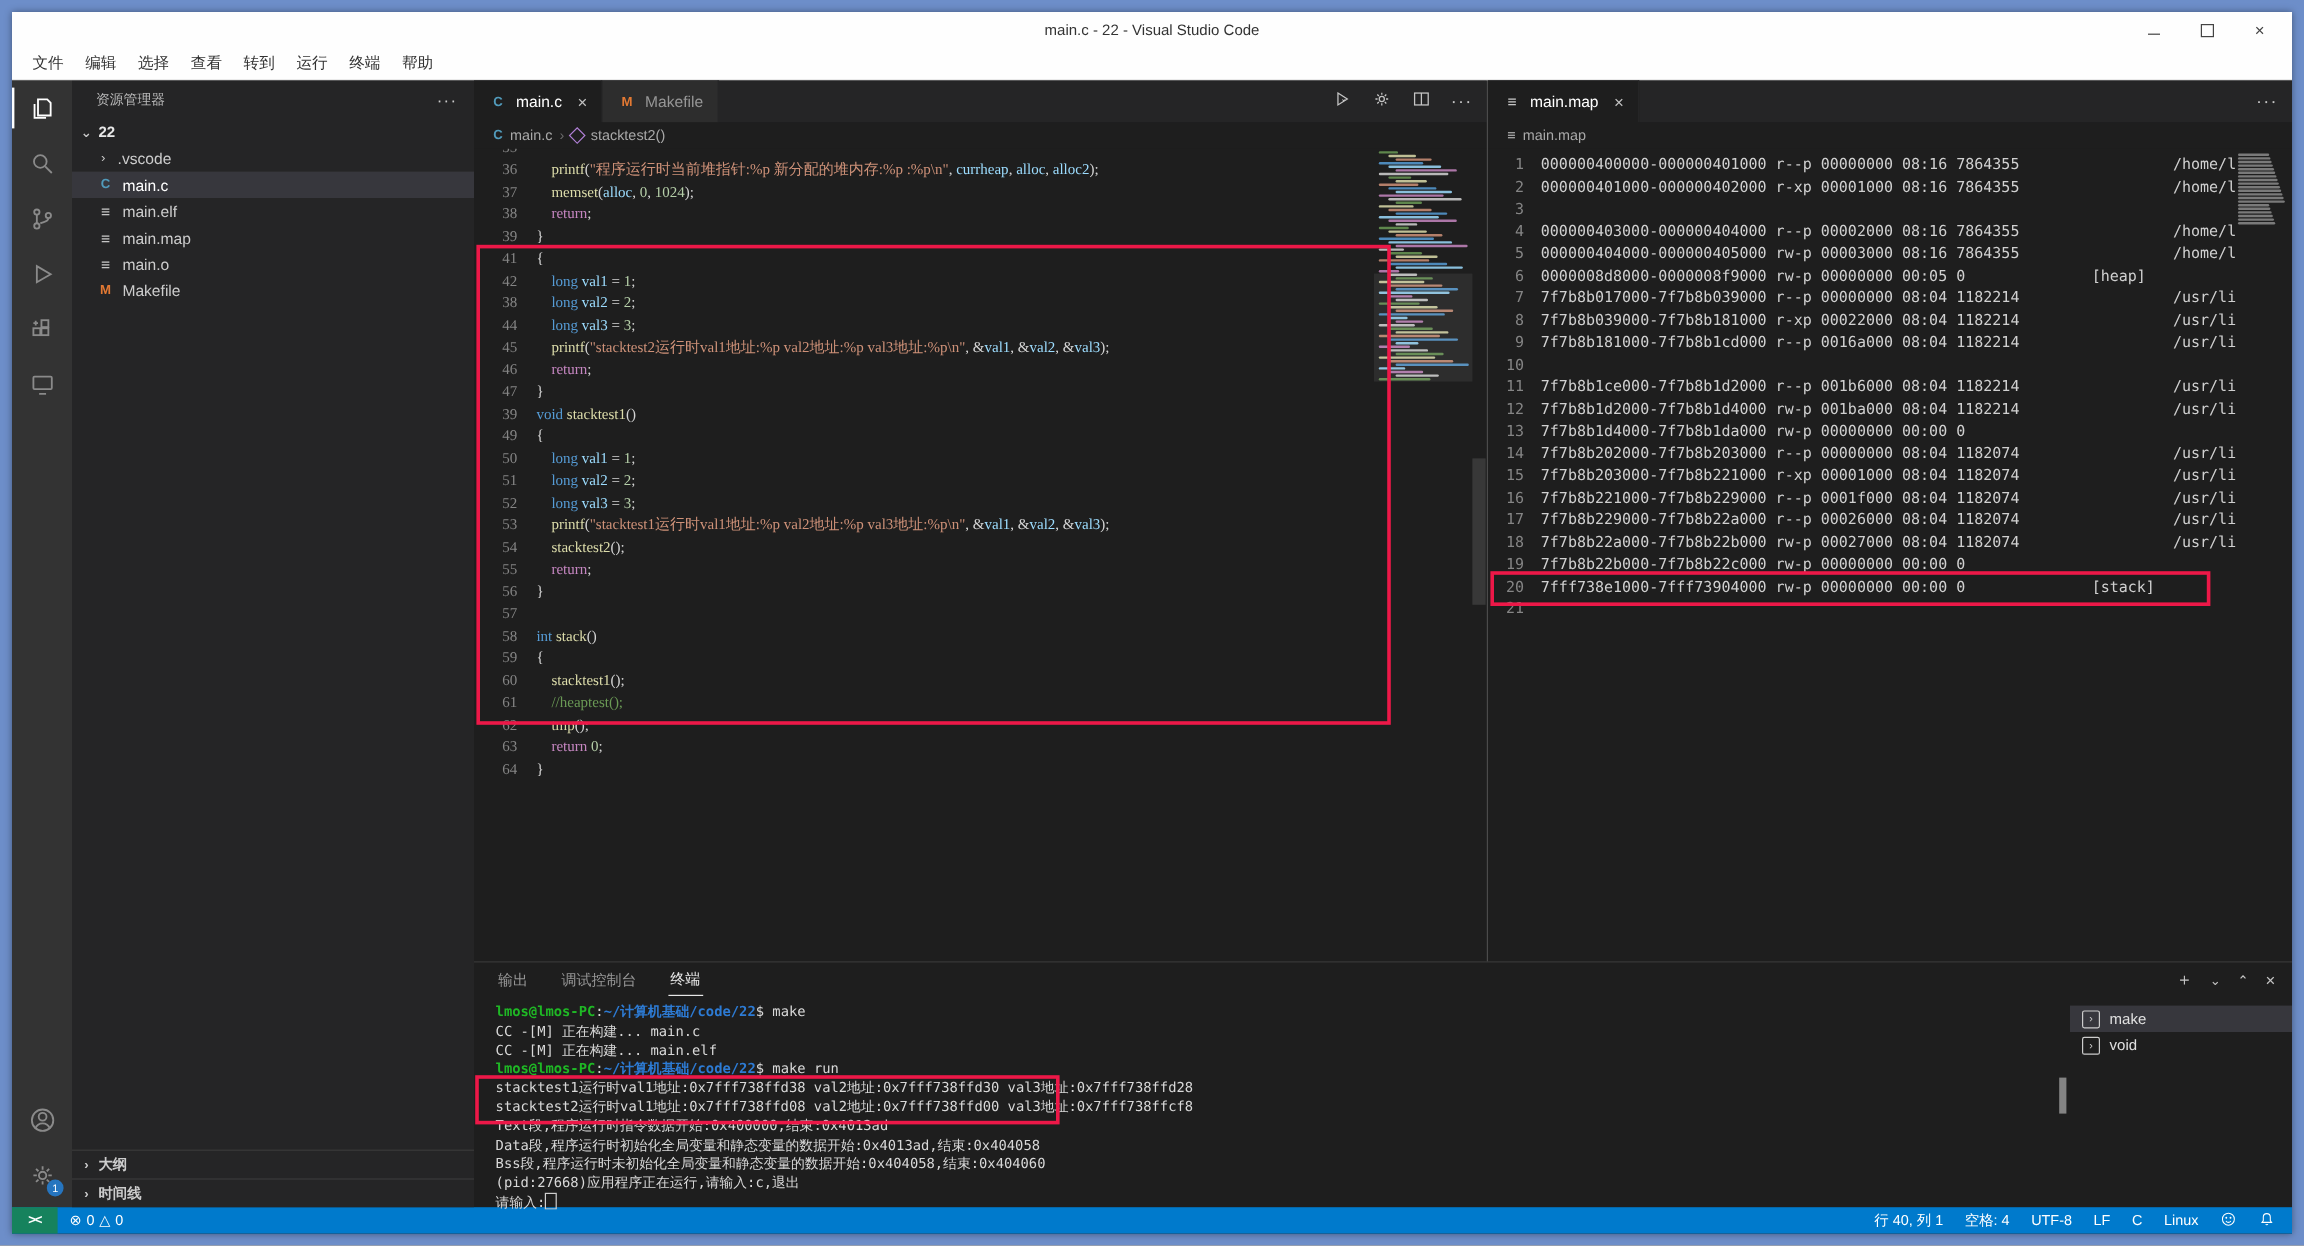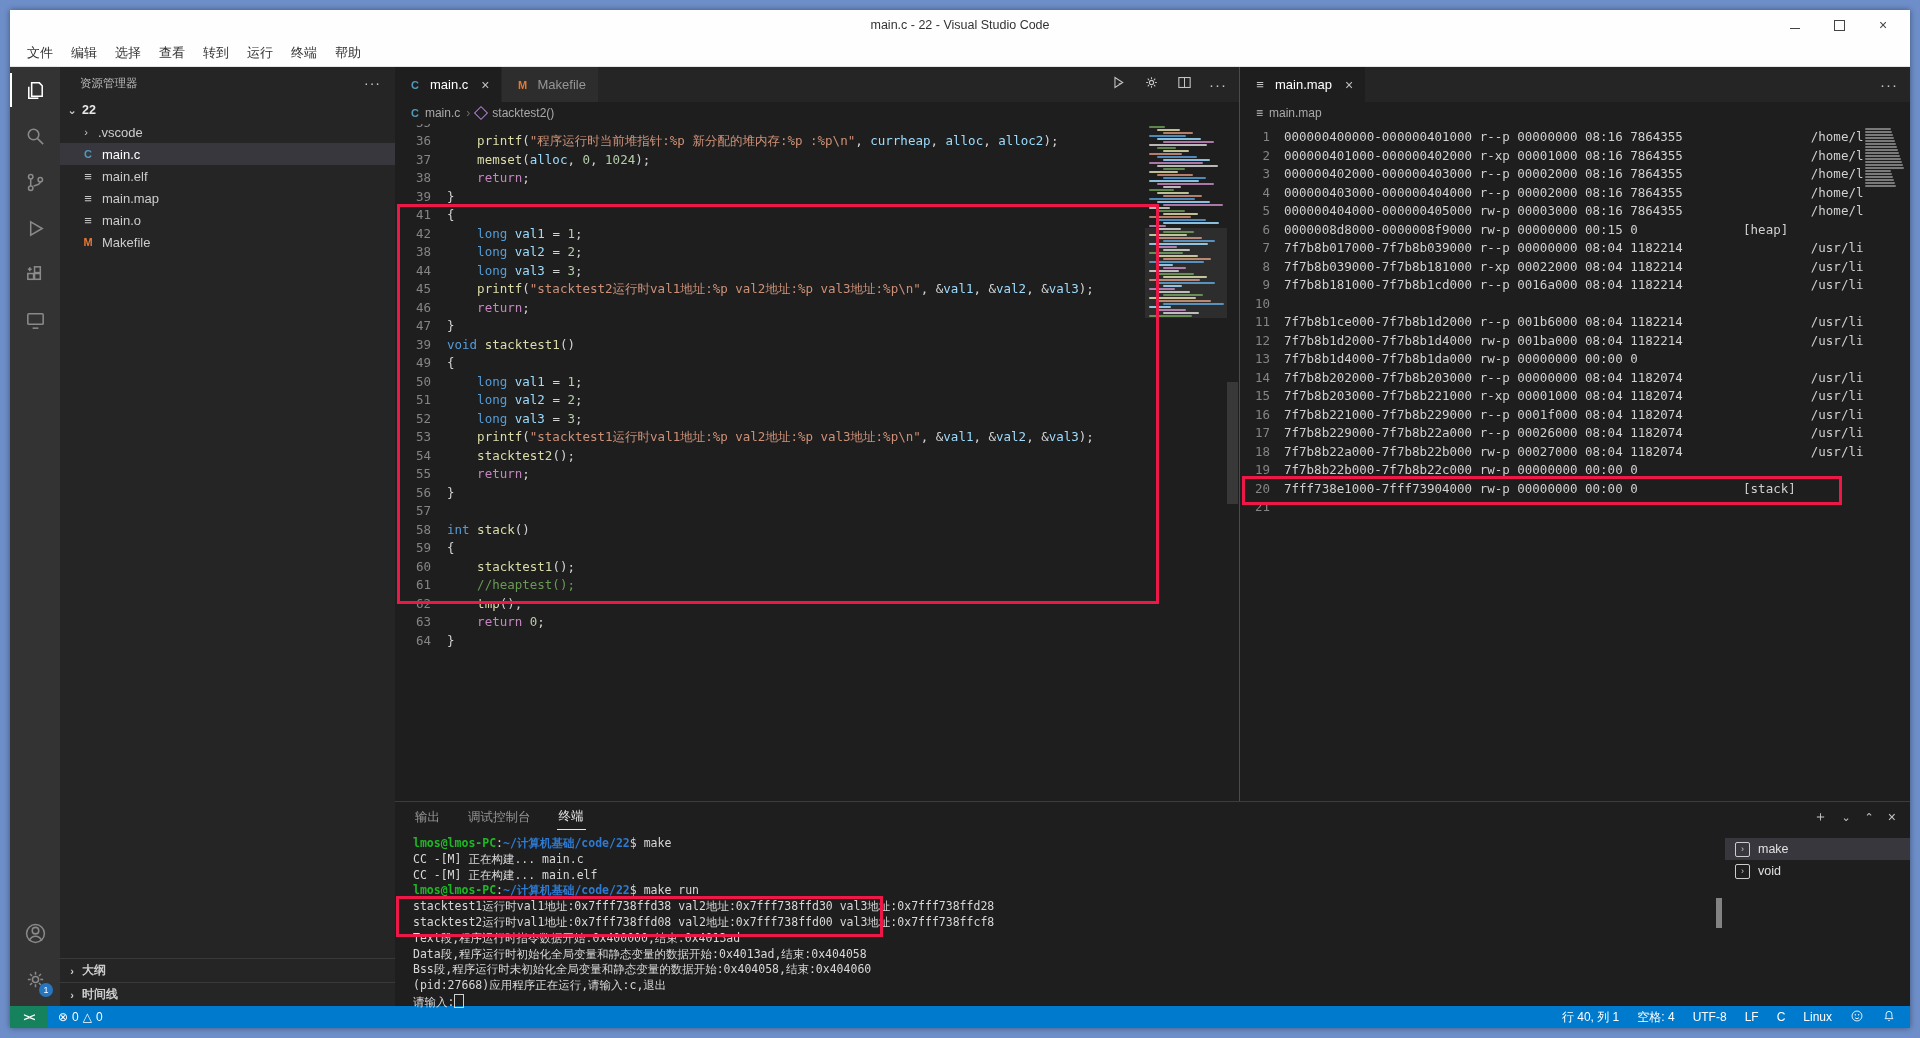--- a/index.html
+++ b/index.html
@@ -62,21 +62,21 @@
   .dots3{font-size:15px;letter-spacing:1px;color:#c5c5c5;}
   .breadcrumb{height:22px;display:flex;align-items:center;font-size:12px;color:#a9a9a9;padding-left:16px;gap:6px;background:#1e1e1e;flex:none;}
   .bc-sep{color:#6a6a6a;}
   .bc-ico-c{color:#519aba;font-weight:bold;font-size:11px;}
   .bc-ico-file{color:#c5c5c5;font-size:12px;}
   .bc-method{width:8px;height:8px;border:1.4px solid #b180d7;transform:rotate(45deg);display:inline-block;}
 
   
   .code-region{flex:1;position:relative;overflow:hidden;background:#1e1e1e;}
   .code-lines{position:absolute;left:0;top:0;right:95px;font-family:"DejaVu Sans Mono","Liberation Mono",monospace;font-size:12.5px;}
-  .code-row{height:18.5px;line-height:18.5px;display:flex;white-space:pre;}
+  .code-row{height:18.5px;line-height:18.5px;display:flex;white-space:pre;font-family:Liberation Serif, serif;}
   .code-row.partial{height:8px;overflow:hidden;}
   .code-row.partial > *{margin-top:-10px;}
   .ln{width:36px;text-align:right;color:#858585;flex:none;margin-right:16px;}
   .ln.cur-ln{color:#c6c6c6;}
   .lt{white-space:pre;overflow:hidden;}
   .tok-w{color:#d4d4d4}.tok-k{color:#569cd6}.tok-f{color:#dcdcaa}.tok-s{color:#ce9178}
   .tok-n{color:#b5cea8}.tok-v{color:#9cdcfe}.tok-r{color:#c586c0}.tok-c{color:#6a9955}
   .cursor{display:inline-block;width:1.5px;height:14px;background:#aeafad;vertical-align:-2px;}
   .minimap{position:absolute;top:2px;right:16px;width:74px;bottom:0;}
   .mm-row{height:2px;margin-bottom:1px;border-radius:1px;}
@@ -413,24 +413,24 @@
               </div>
             </div>
             <div class="breadcrumb">
               <span class="bc-ico-file">≡</span>
               <span>main.map</span>
             </div>
             <div class="map-region">
               <div id="map-lines">
                   <div class="map-row"><span class="ln">1</span><span class="mt">000000400000-000000401000 r--p 00000000 08:16 7864355                 /home/l</span></div>
                   <div class="map-row"><span class="ln">2</span><span class="mt">000000401000-000000402000 r-xp 00001000 08:16 7864355                 /home/l</span></div>
-                  <div class="map-row"><span class="ln">3</span><span class="mt">000000402000-000000403000 r--p 00002000 08:16 7864355                 /home/l</span></div>
+                  <div class="map-row"><span class="ln">3</span></div>
                   <div class="map-row"><span class="ln">4</span><span class="mt">000000403000-000000404000 r--p 00002000 08:16 7864355                 /home/l</span></div>
                   <div class="map-row"><span class="ln">5</span><span class="mt">000000404000-000000405000 rw-p 00003000 08:16 7864355                 /home/l</span></div>
-                  <div class="map-row"><span class="ln">6</span><span class="mt">0000008d8000-0000008f9000 rw-p 00000000 00:15 0              [heap]</span></div>
+                  <div class="map-row"><span class="ln">6</span><span class="mt">0000008d8000-0000008f9000 rw-p 00000000 00:05 0              [heap]</span></div>
                   <div class="map-row"><span class="ln">7</span><span class="mt">7f7b8b017000-7f7b8b039000 r--p 00000000 08:04 1182214                 /usr/li</span></div>
                   <div class="map-row"><span class="ln">8</span><span class="mt">7f7b8b039000-7f7b8b181000 r-xp 00022000 08:04 1182214                 /usr/li</span></div>
                   <div class="map-row"><span class="ln">9</span><span class="mt">7f7b8b181000-7f7b8b1cd000 r--p 0016a000 08:04 1182214                 /usr/li</span></div>
                   <div class="map-row"><span class="ln">10</span></div>
                   <div class="map-row"><span class="ln">11</span><span class="mt">7f7b8b1ce000-7f7b8b1d2000 r--p 001b6000 08:04 1182214                 /usr/li</span></div>
                   <div class="map-row"><span class="ln">12</span><span class="mt">7f7b8b1d2000-7f7b8b1d4000 rw-p 001ba000 08:04 1182214                 /usr/li</span></div>
                   <div class="map-row"><span class="ln">13</span><span class="mt">7f7b8b1d4000-7f7b8b1da000 rw-p 00000000 00:00 0</span></div>
                   <div class="map-row"><span class="ln">14</span><span class="mt">7f7b8b202000-7f7b8b203000 r--p 00000000 08:04 1182074                 /usr/li</span></div>
                   <div class="map-row"><span class="ln">15</span><span class="mt">7f7b8b203000-7f7b8b221000 r-xp 00001000 08:04 1182074                 /usr/li</span></div>
                   <div class="map-row"><span class="ln">16</span><span class="mt">7f7b8b221000-7f7b8b229000 r--p 0001f000 08:04 1182074                 /usr/li</span></div>

